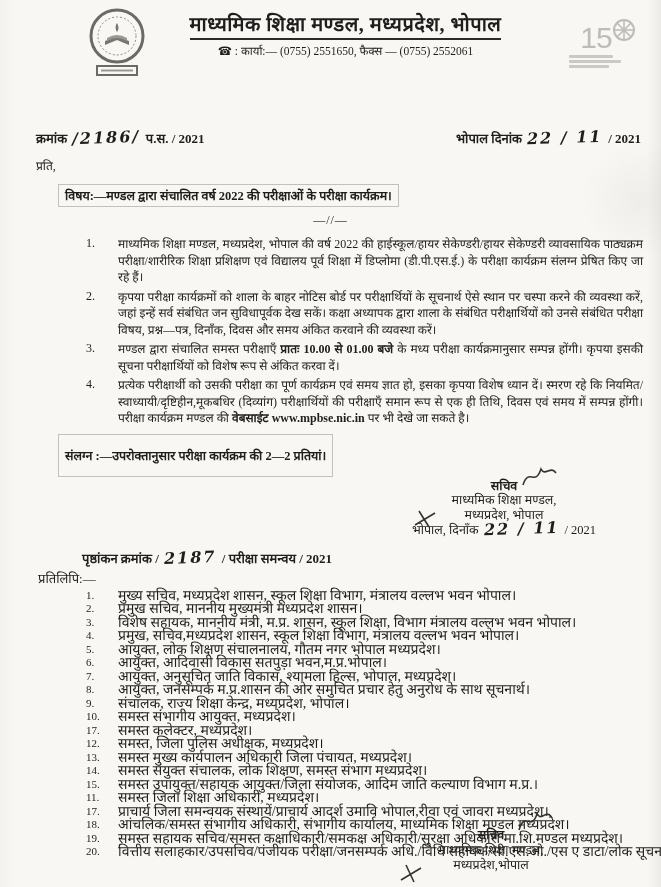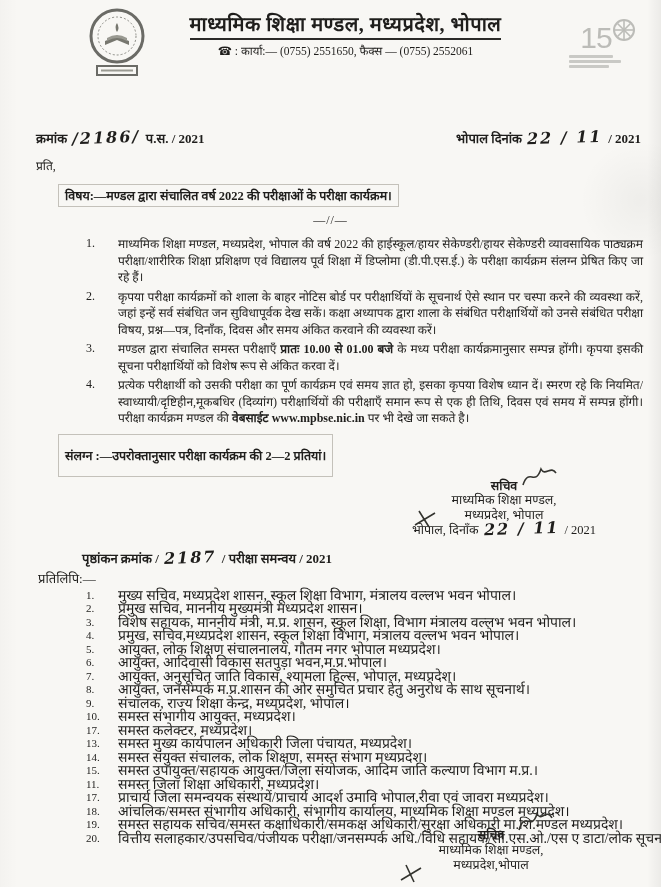--- a/index.html
+++ b/index.html
@@ -226,20 +226,24 @@
     <div class="copy">
       <div class="num">10.</div>
       <div class="txt">समस्त संभागीय आयुक्त, मध्यप्रदेश।</div>
     </div>
 
     <div class="copy">
       <div class="num">17.</div>
       <div class="txt">समस्त कलेक्टर, मध्यप्रदेश।</div>
     </div>
 
+    <div class="copy">
+      <div class="num">12.</div>
+      <div class="txt">समस्त, जिला पुलिस अधीक्षक, मध्यप्रदेश।</div>
+    </div>
 
     <div class="copy">
       <div class="num">13.</div>
       <div class="txt">समस्त मुख्य कार्यपालन अधिकारी जिला पंचायत, मध्यप्रदेश।</div>
     </div>
 
     <div class="copy">
       <div class="num">14.</div>
       <div class="txt">समस्त संयुक्त संचालक, लोक शिक्षण, समस्त संभाग मध्यप्रदेश।</div>
     </div>

